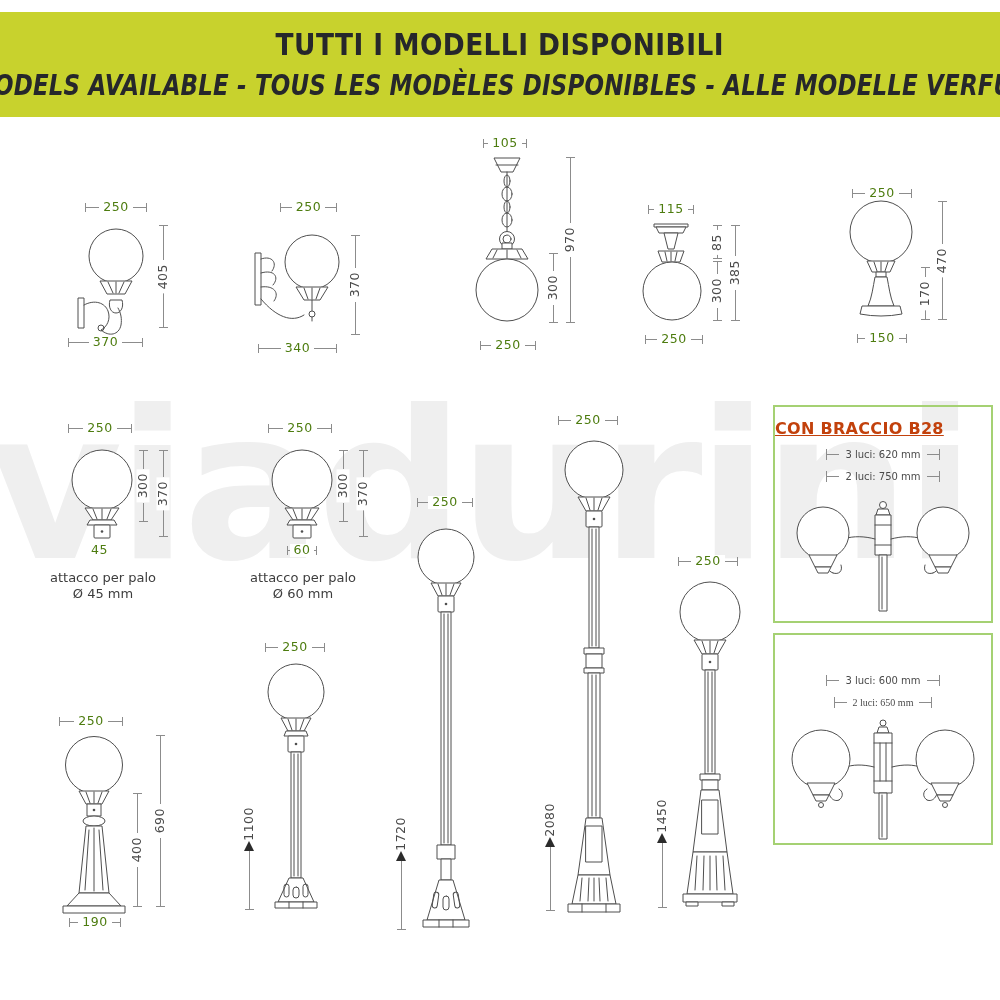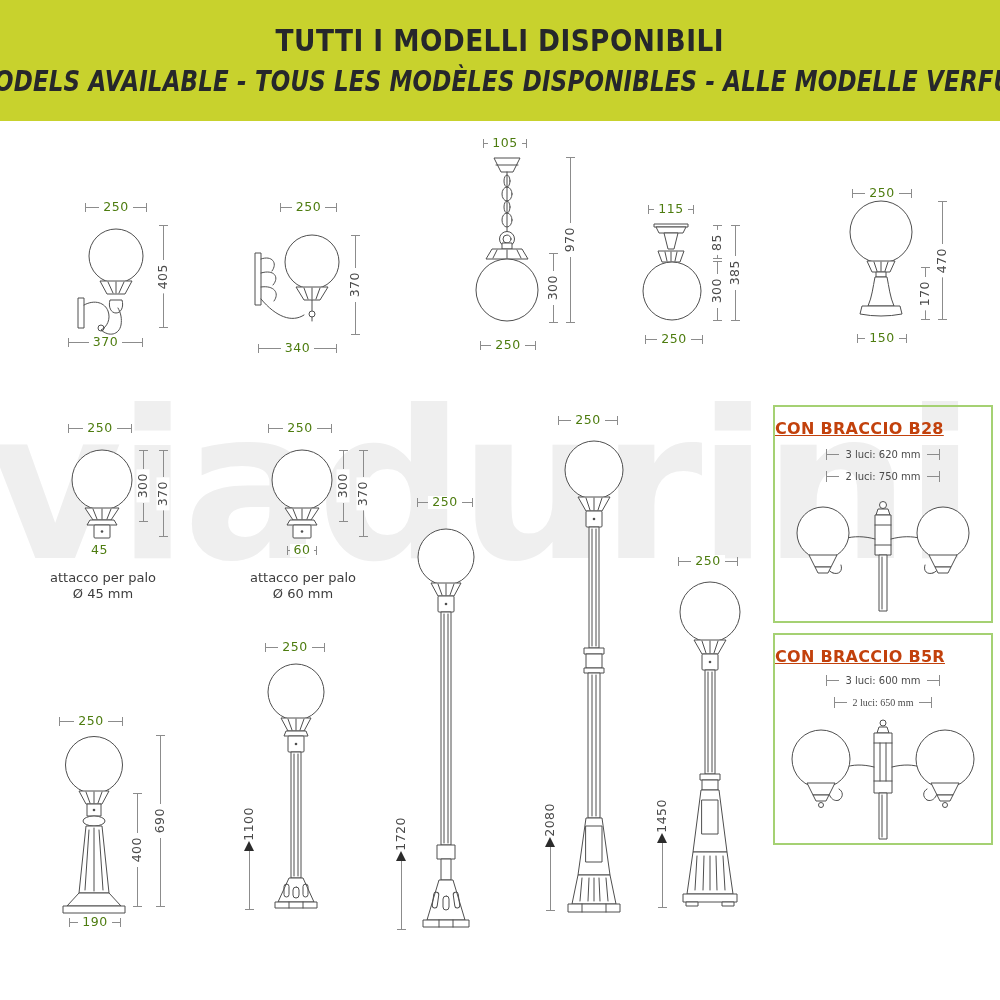--- a/index.html
+++ b/index.html
@@ -1,19 +1,19 @@
 <!DOCTYPE html>
 <html><head>
 <meta charset="utf-8">
 <style>
   html,body{margin:0;padding:0;background:#fff;}
   #page{position:relative;width:1000px;height:1000px;background:#fff;overflow:hidden;
         font-family:"DejaVu Sans",sans-serif;}
   
-  #header{position:absolute;left:0;top:0;width:1000px;height:121px;background:#c8d22d;
+  #header{position:absolute;left:0;top:12px;width:1000px;height:105px;background:#c8d22d;
           display:flex;flex-direction:column;justify-content:center;align-items:center;gap:7px;}
   #header .t1{font-size:30px;font-weight:bold;color:#26272b;transform:scaleX(.88);
               letter-spacing:.5px;white-space:nowrap;}
   #header .t2{font-size:28px;font-weight:bold;font-style:italic;color:#26272b;
               transform:scaleX(.82);letter-spacing:.2px;white-space:nowrap;}
   
   #watermark{position:absolute;left:-12px;top:384px;z-index:0;white-space:nowrap;
              font-weight:bold;color:#efefef;font-size:206px;line-height:1;
              letter-spacing:-5px;user-select:none;}
   #watermark .reg{font-size:62px;position:relative;top:-112px;margin-left:26px;letter-spacing:0;}
@@ -553,21 +553,20 @@
       <circle class="ln" cx="42" cy="40" r="26"></circle>
       <path class="ln" d="M28,62 L56,62 L50,74 L34,74 Z"></path>
       <path class="ln" d="M34,74 L50,74 L47,80 L37,80 Z"></path>
       <circle class="ln" cx="162" cy="40" r="26"></circle>
       <path class="ln" d="M148,62 L176,62 L170,74 L154,74 Z"></path>
       <path class="ln" d="M154,74 L170,74 L167,80 L157,80 Z"></path>
     </svg>
   </div>
 
   <div class="bbox" style="left:773px;top:633px;width:220px;height:212px;">
-    <div class="btitle">CON BRACCIO B5R</div>
     <div class="luci" style="top:40px;">
       <span class="cap"></span>
       <span class="txt">3 luci: 600 mm</span>
       <span class="cap r"></span>
       </div>
     <div class="luci" style="top:62px;font-family:Liberation Serif, serif;">
       <span class="cap"></span>
       <span class="txt">2 luci: 650 mm</span>
       <span class="cap r"></span>
       </div>

